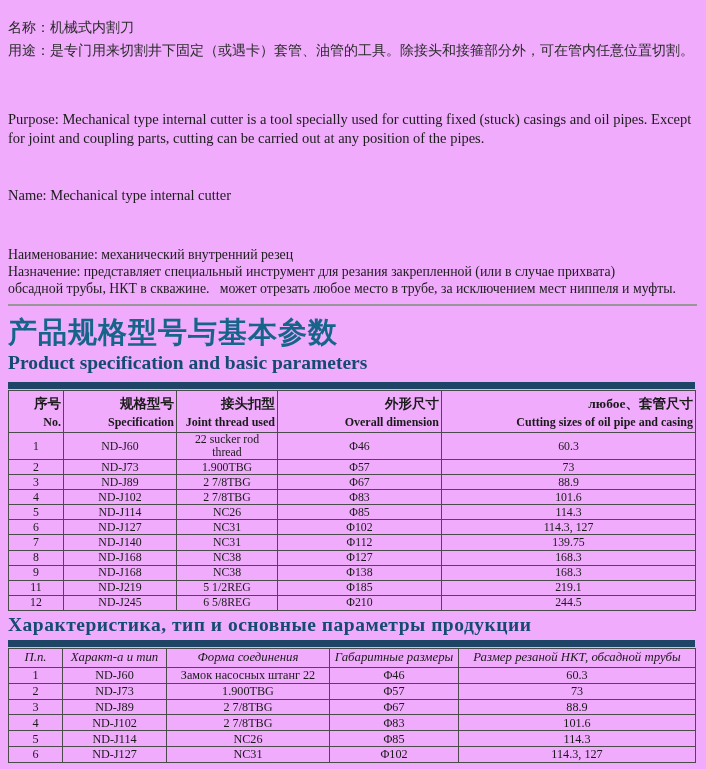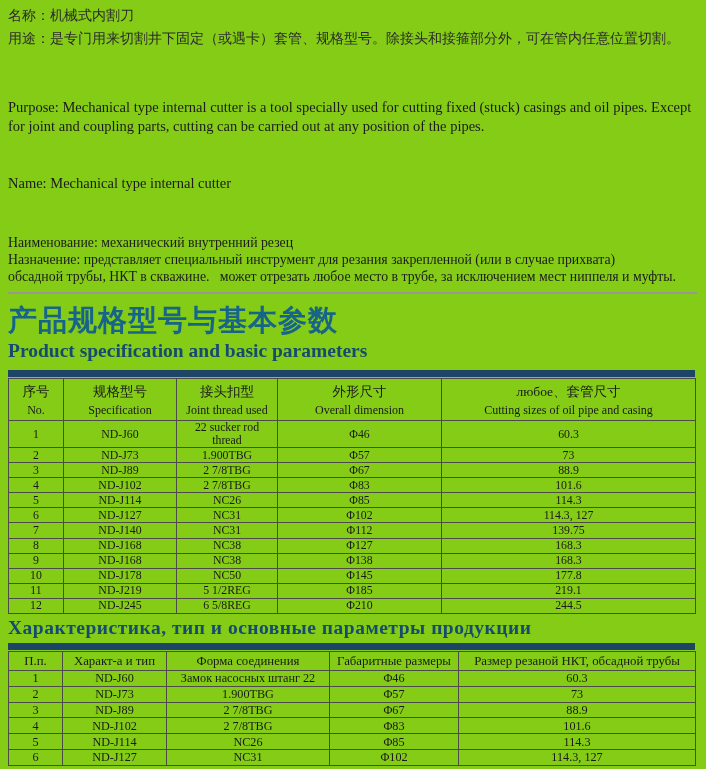--- a/index.html
+++ b/index.html
@@ -1,25 +1,25 @@
 <!DOCTYPE html>
 <html><head>
 <meta charset="utf-8">
 <style>
   html, body { margin: 0; padding: 0; background: #ffffff; }
   .page {
     position: relative;
     width: 706px;
     height: 769px;
-    background: #84cc16;
+    background: #f0abfc;
     overflow: hidden;
     font-family: "Liberation Serif", serif;
     color: #1e1e1e;
     box-sizing: border-box;
-    padding: 4px 9px 0 8px;
+    padding: 16px 9px 0 8px;
   }
   .zh-line {
     font-family: "Liberation Sans", sans-serif;
     font-size: 14px;
     line-height: 23px;
     color: #2b2b2b;
     white-space: pre-wrap;
   }
   .en-block {
     margin-top: 10px;
@@ -82,35 +82,35 @@
     color: #1a1a1a;
   }
   table.spec th, table.spec td {
     border: 1px solid #4b4b4b;
     text-align: center;
     vertical-align: middle;
     padding: 0 2px;
     overflow: hidden;
   }
   
-  #table1 th { height: 41px; font-weight: normal; }
+  #table1 th { height: 41px; font-weight: bold; text-align: right; }
   #table1 th .h-zh { font-size: 13.5px; line-height: 20px; }
   #table1 th .h-en { font-size: 12px;  line-height: 16px; }
   #table1 td { height: 14.1px; font-size: 11.8px; line-height: 13px; }
   
-  #table2 th { height: 18px; font-weight: normal; font-size: 12.8px; }
+  #table2 th { height: 18px; font-weight: normal; font-size: 12.8px; font-style: italic; }
   #table2 td { height: 14.8px; font-size: 12.2px; line-height: 14px; }
 </style>
 </head>
 <body>
 
 <div class="page">
 
   <div class="zh-line">名称：机械式内割刀</div>
-  <div class="zh-line">用途：是专门用来切割井下固定（或遇卡）套管、规格型号。除接头和接箍部分外，可在管内任意位置切割。</div>
+  <div class="zh-line">用途：是专门用来切割井下固定（或遇卡）套管、油管的工具。除接头和接箍部分外，可在管内任意位置切割。</div>
 
   <div class="en-block">
     <div>Purpose: Mechanical type internal cutter is a tool specially used for cutting fixed (stuck) casings and oil pipes. Except for joint and coupling parts, cutting can be carried out at any position of the pipes.</div>
     <div>Name: Mechanical type internal cutter</div>
   </div>
 
   <div class="ru-block">
     <div>Наименование: механический внутренний резец</div>
     <div>Назначение: представляет специальный инструмент для резания закрепленной (или в случае прихвата)</div>
     <div>обсадной трубы, НКТ в скважине.   может отрезать любое место в трубе, за исключением мест ниппеля и муфты.</div>
@@ -210,27 +210,20 @@
           <td>NC38</td>
           <td>Φ127</td>
           <td>168.3</td>
         </tr>
         <tr>
           <td>9</td>
           <td>ND-J168</td>
           <td>NC38</td>
           <td>Φ138</td>
           <td>168.3</td>
-        </tr>
-        <tr>
-          <td>10</td>
-          <td>ND-J178</td>
-          <td>NC50</td>
-          <td>Φ145</td>
-          <td>177.8</td>
         </tr>
         <tr>
           <td>11</td>
           <td>ND-J219</td>
           <td>5 1/2REG</td>
           <td>Φ185</td>
           <td>219.1</td>
         </tr>
         <tr>
           <td>12</td>

